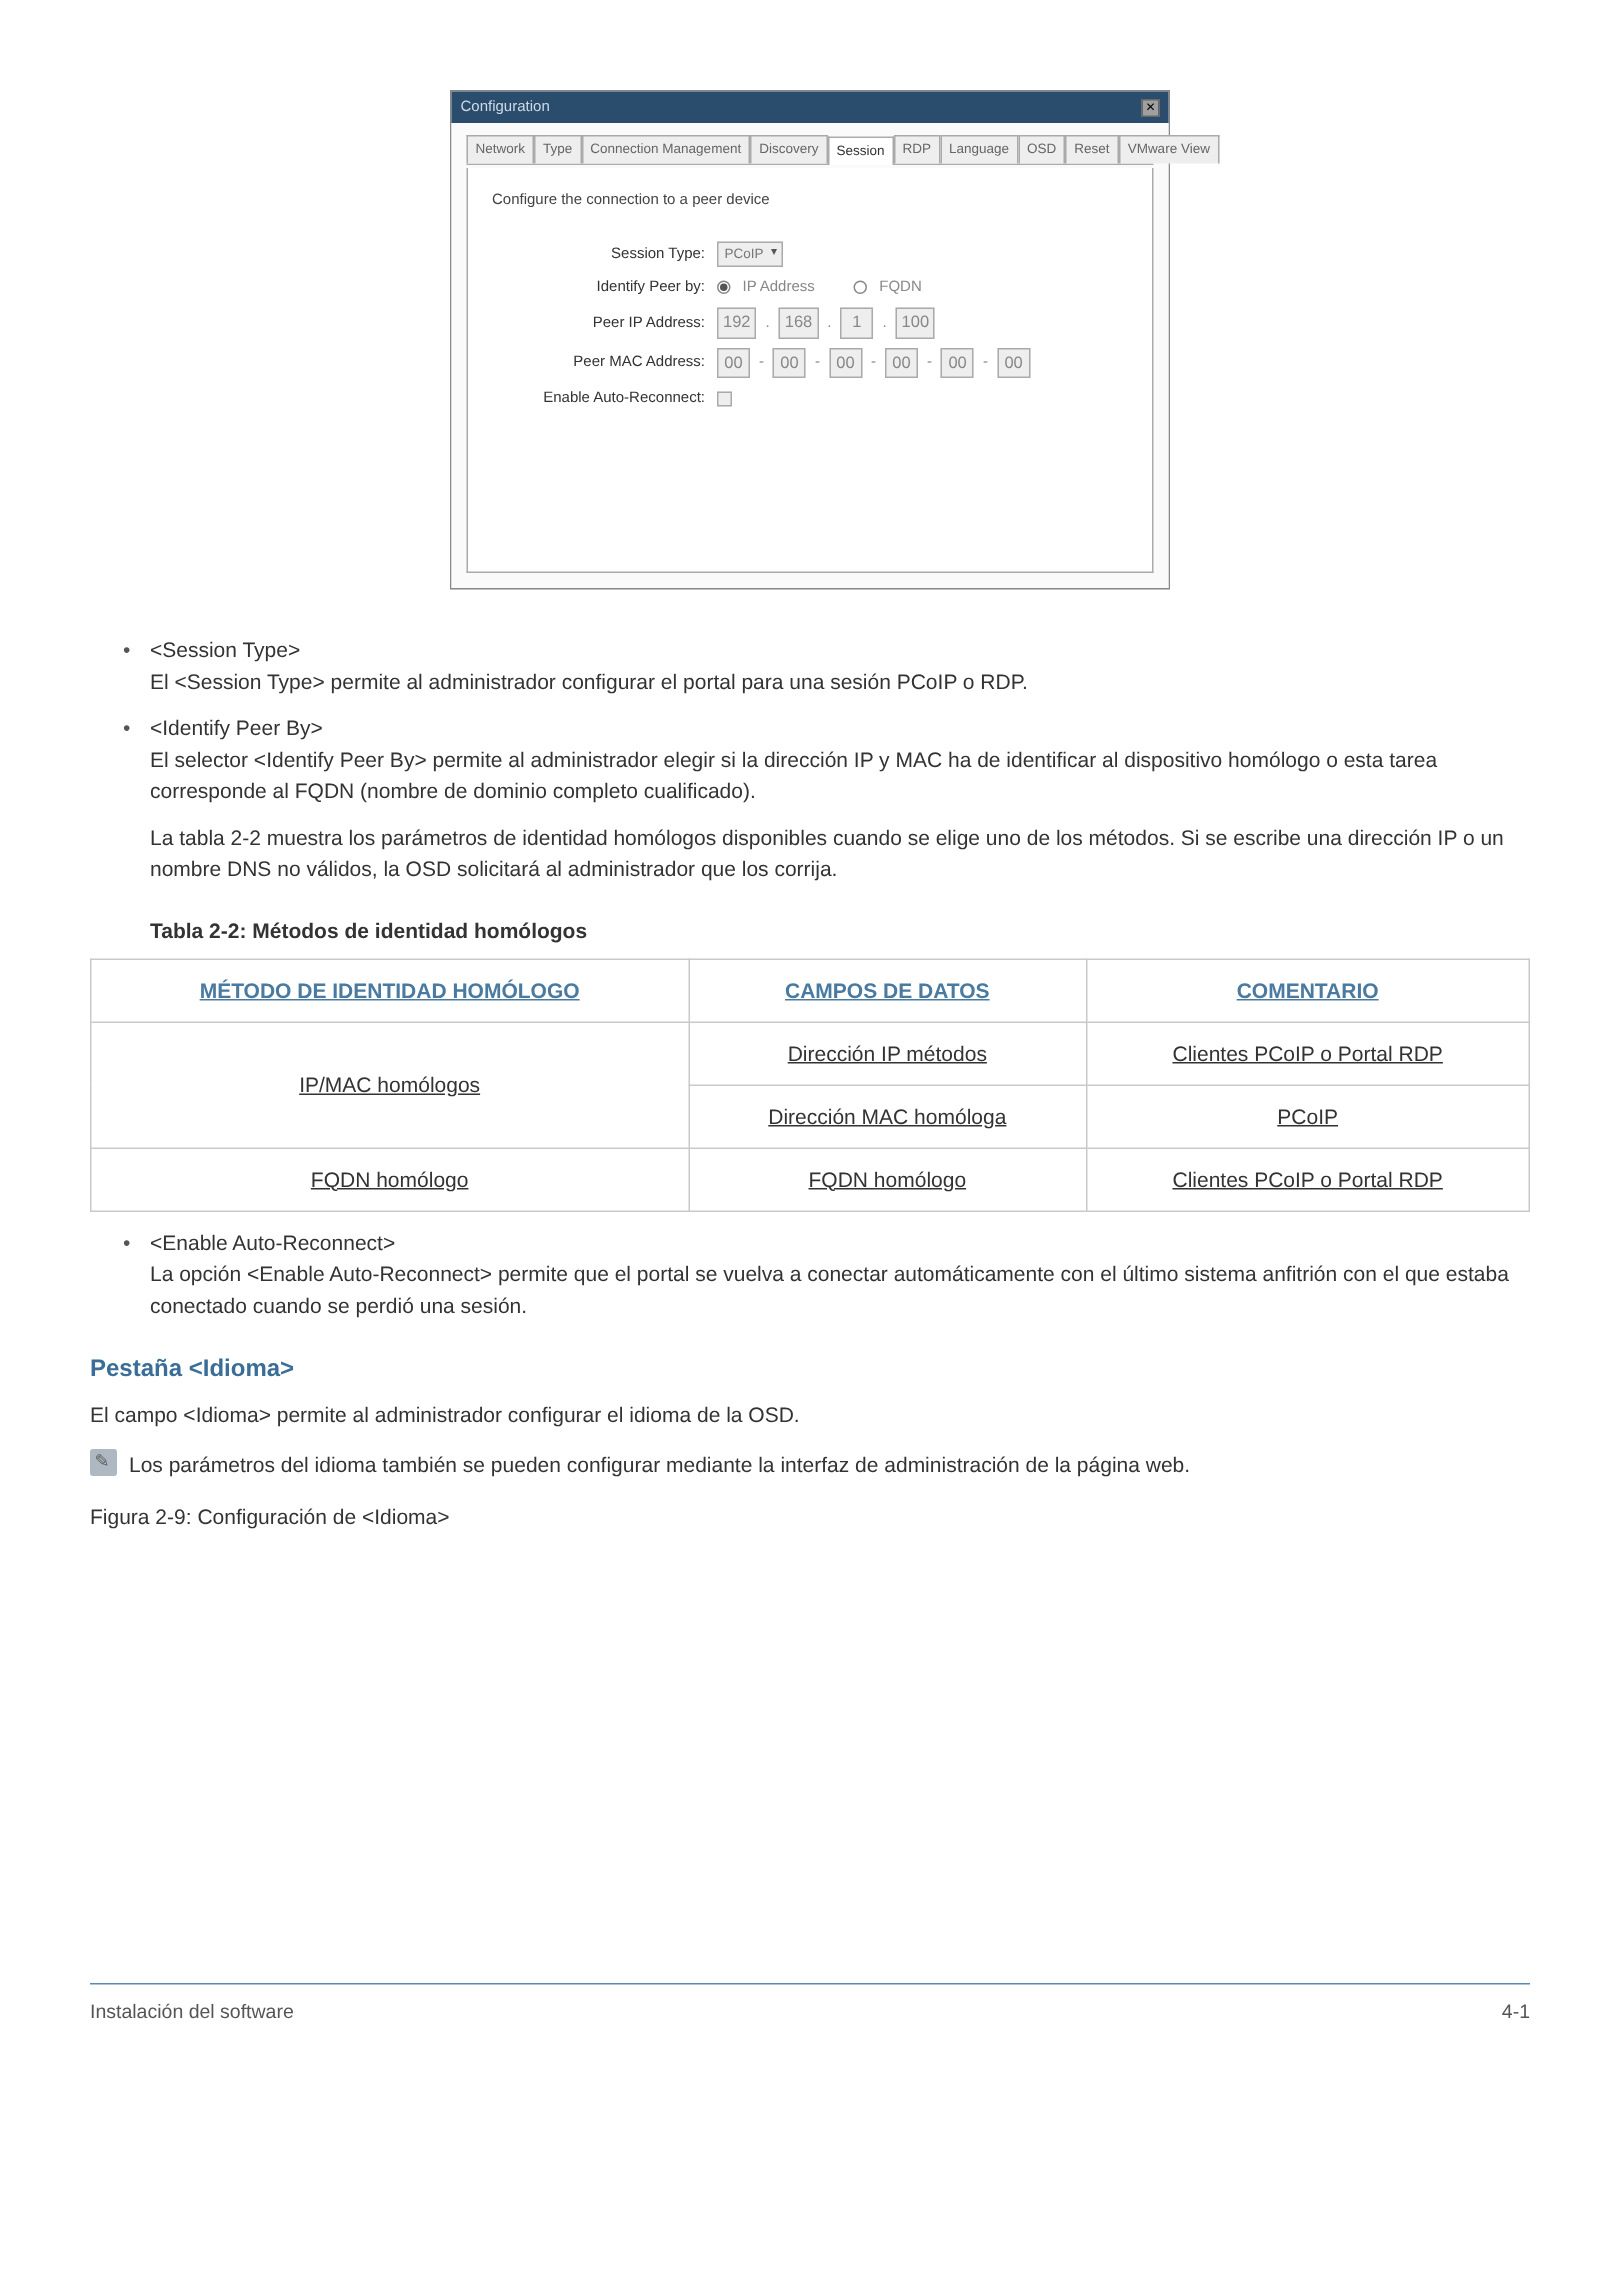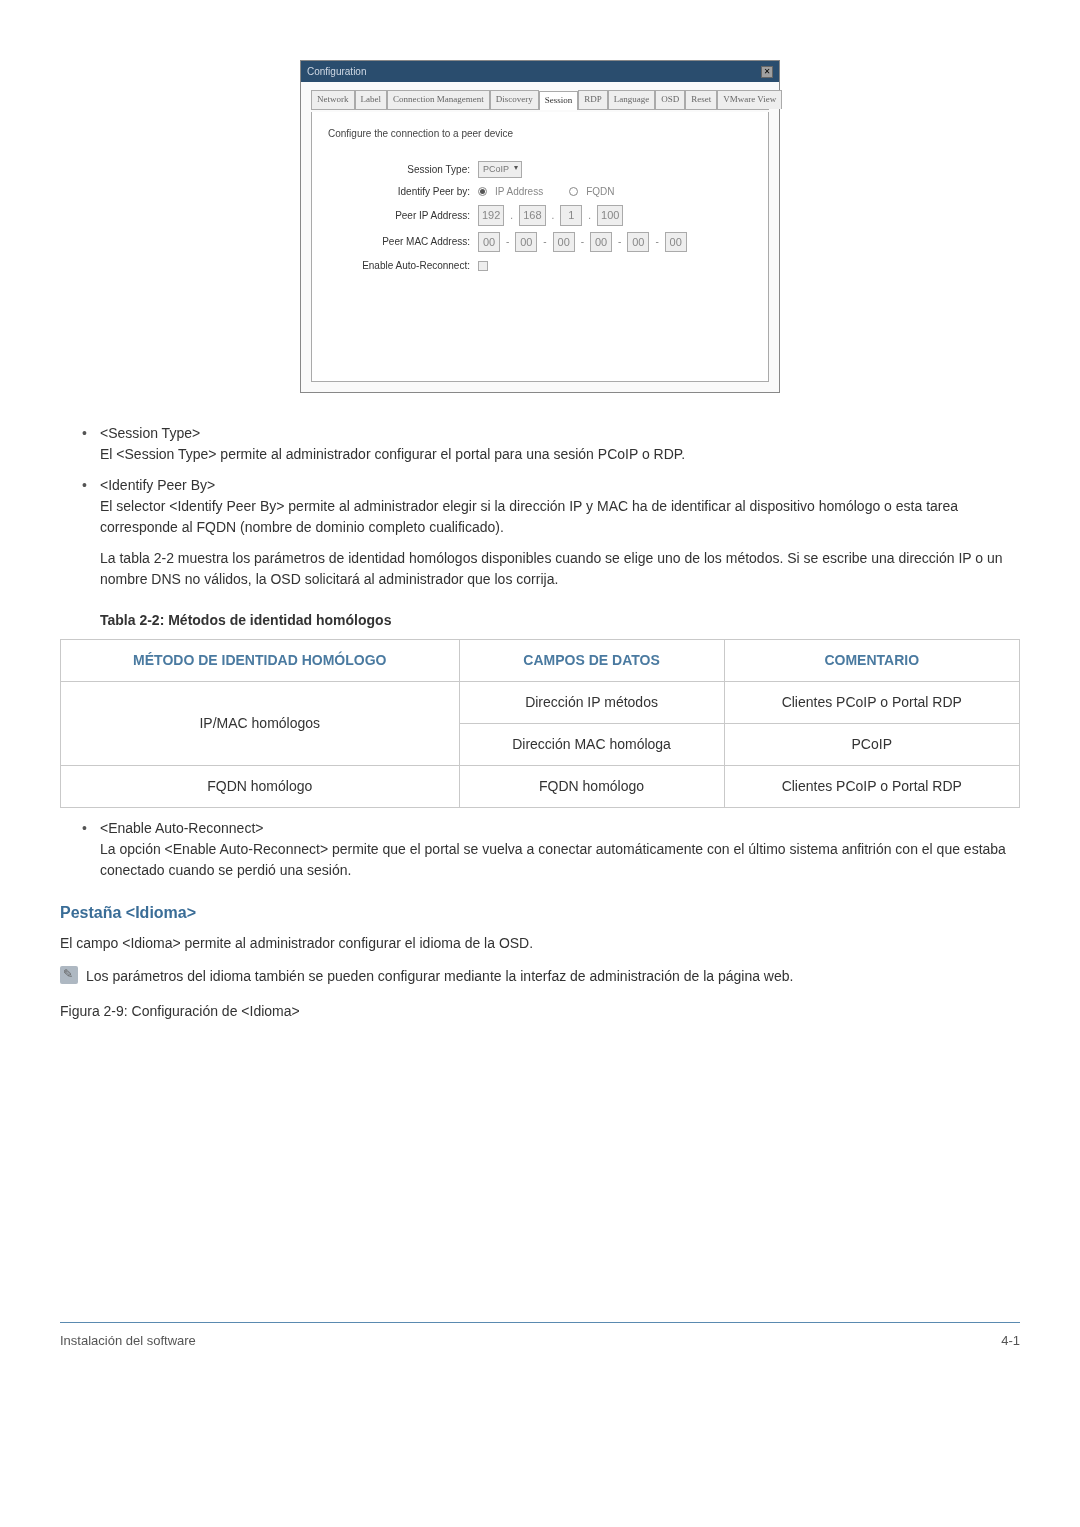--- a/index.html
+++ b/index.html
@@ -42,21 +42,20 @@
   }
   .dialog-body {
     padding: 8px 10px 10px 10px;
     background: #fafafa;
   }
   .tabs {
     display: flex;
     gap: 0;
     border-bottom: 1px solid #aaa;
     margin-bottom: 2px;
-    font-family: Liberation Serif, serif;
   }
   .tab {
     border: 1px solid #aaa;
     border-bottom: none;
     padding: 2px 5px;
     background: #eee;
     color: #666;
     font-size: 9px;
     white-space: nowrap;
   }
@@ -157,20 +156,21 @@
   table.data {
     width: 100%;
     border-collapse: collapse;
     margin-bottom: 8px;
   }
   table.data th, table.data td {
     border: 1px solid #c9c9c9;
     padding: 10px 14px;
     text-align: center;
     font-size: 14px;
+    text-decoration: underline;
   }
   table.data th {
     color: #4a7aa0;
     font-weight: bold;
     background: #fff;
   }
   table.data td { color: #333; }
 
   h3.section {
     color: #3a6d97;
@@ -210,21 +210,21 @@
 <body>
 
 <div class="dialog">
   <div class="dialog-title">
     <span>Configuration</span>
     <span class="dialog-close">✕</span>
   </div>
   <div class="dialog-body">
     <div class="tabs">
       <div class="tab">Network</div>
-      <div class="tab">Label</div>
+      <div class="tab">Type</div>
       <div class="tab">Connection Management</div>
       <div class="tab">Discovery</div>
       <div class="tab active">Session</div>
       <div class="tab">RDP</div>
       <div class="tab">Language</div>
       <div class="tab">OSD</div>
       <div class="tab">Reset</div>
       <div class="tab">VMware View</div>
     </div>
     <div class="panel">

